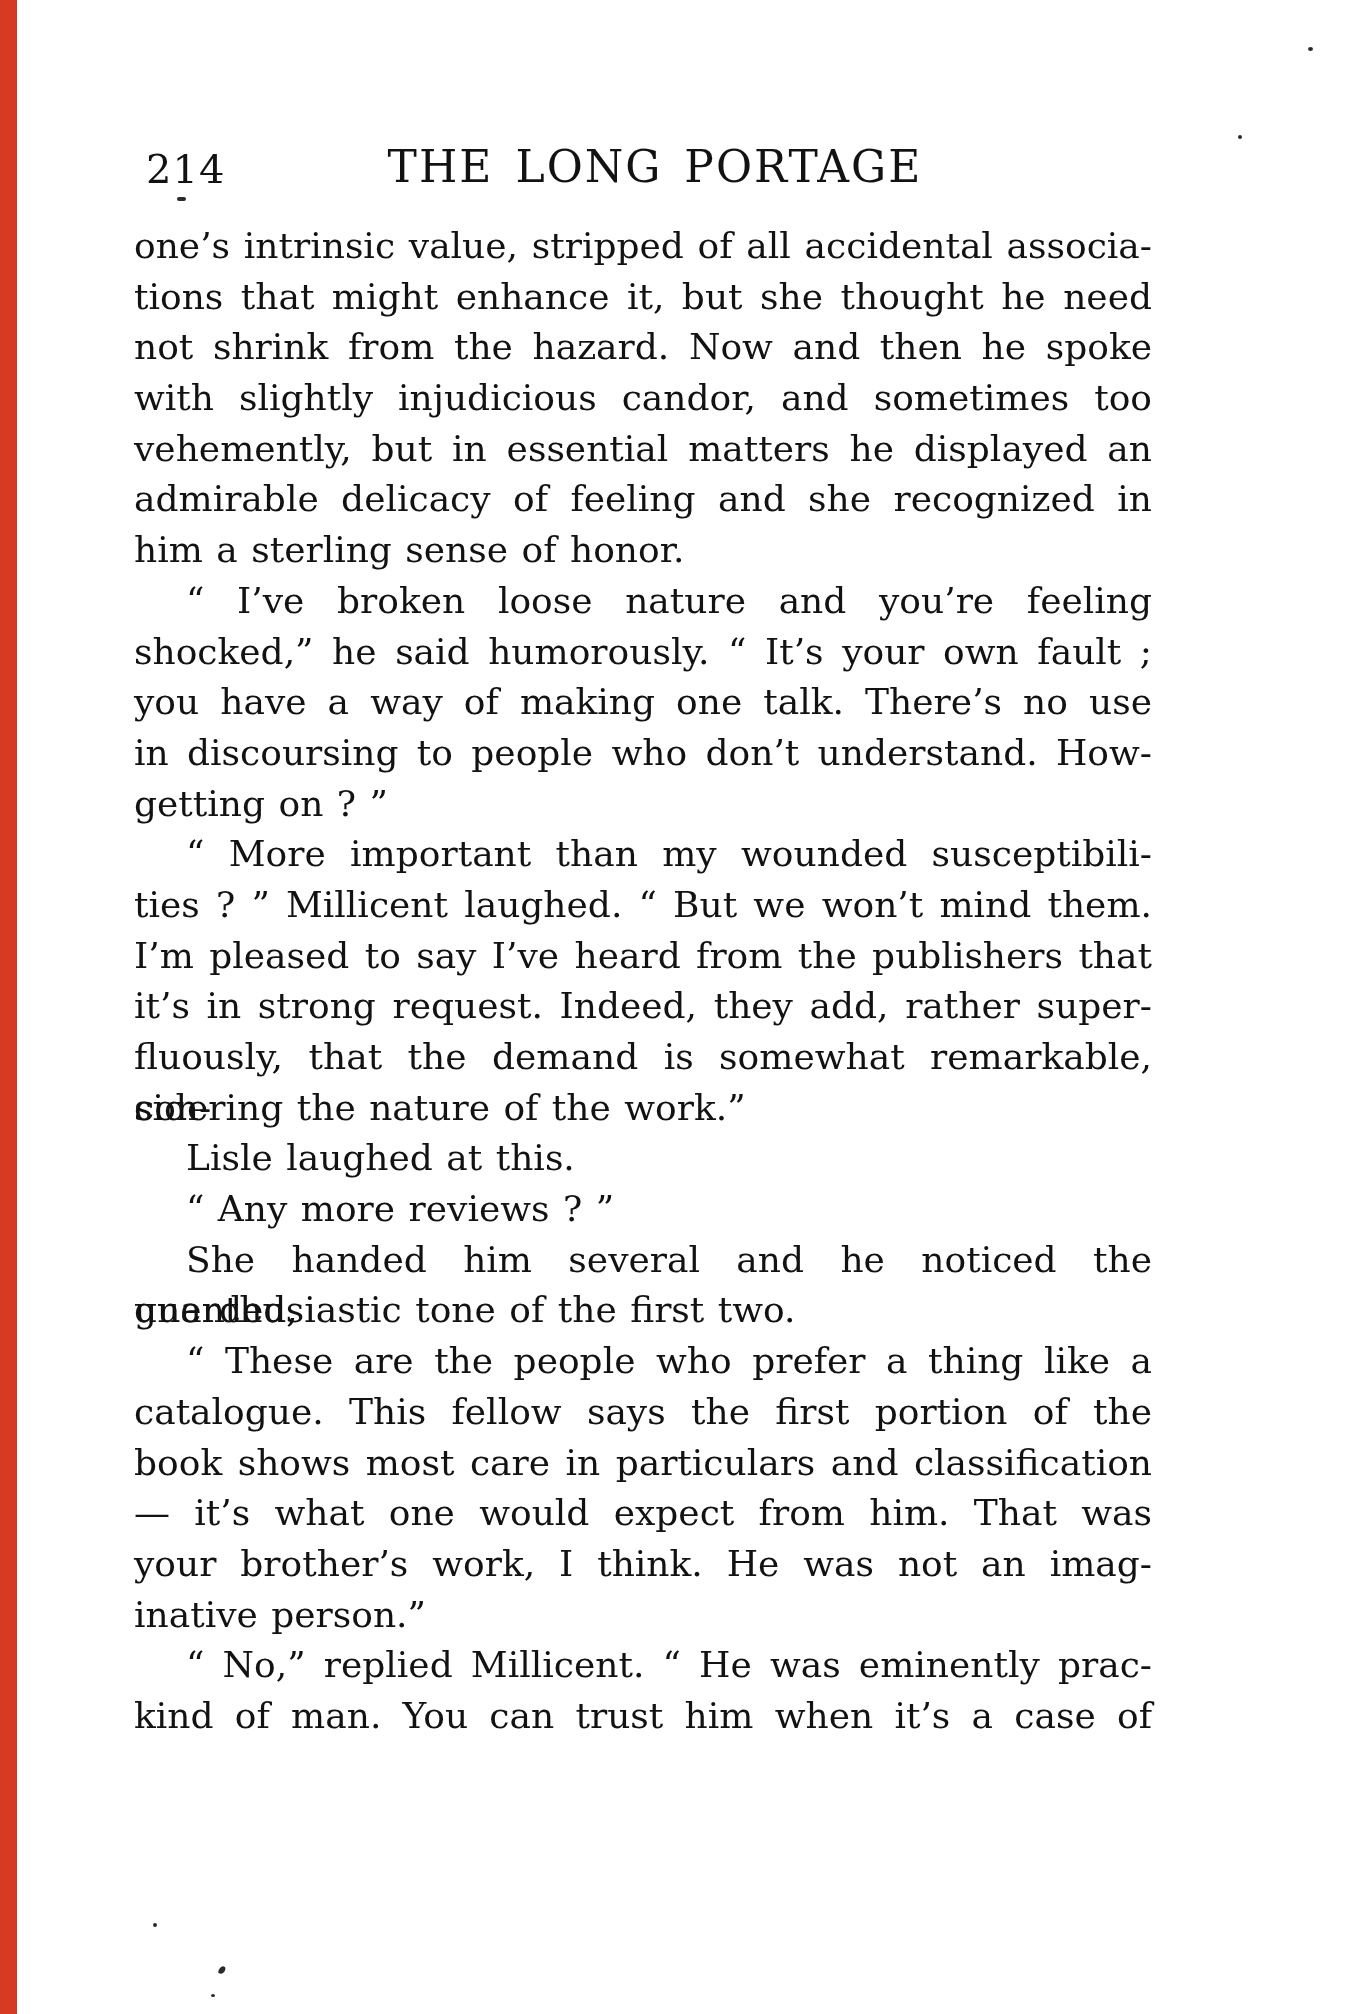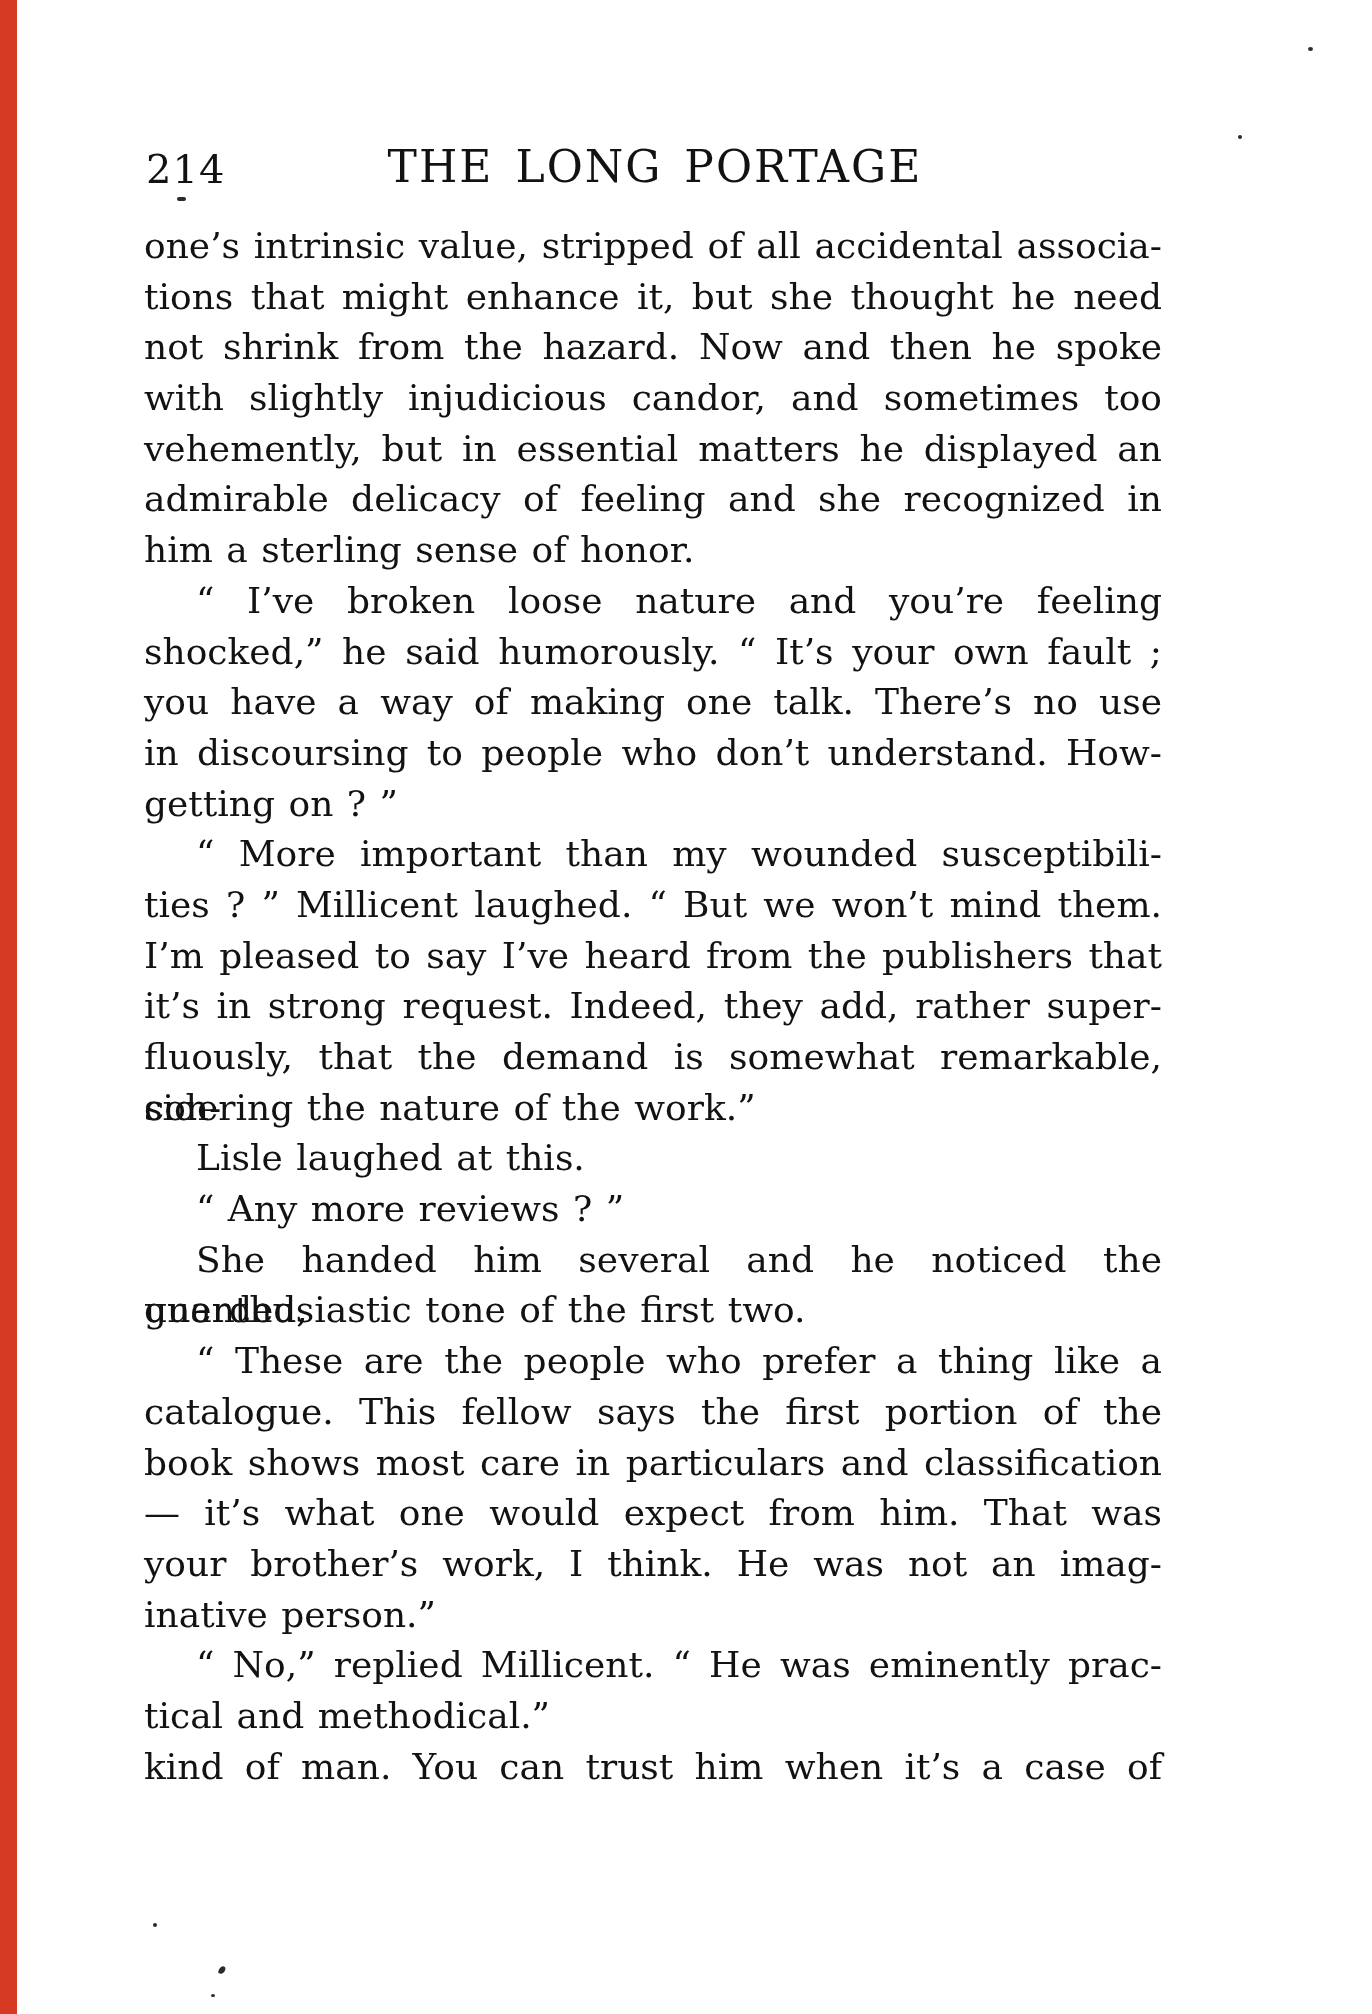--- a/index.html
+++ b/index.html
@@ -49,21 +49,21 @@
     width: 100%;
     text-align: center;
     font-size: 44px;
     line-height: 50px;
     letter-spacing: 2px;
     word-spacing: 6px;
   }
   
   #body-text {
     position: absolute;
-    left: 144px;
+    left: 134px;
     top: 221px;
     width: 1018px;
   }
   .ln {
     height: 50.7px;
     line-height: 50.7px;
     font-size: 36px;
     text-align: justify;
     text-align-last: justify;
     word-spacing: 2px;
@@ -125,21 +125,20 @@
       <div class="ln indent end">“ Any more reviews ? ”</div>
       <div class="ln indent">She handed him several and he noticed the guarded,</div>
       <div class="ln end">unenthusiastic tone of the first two.</div>
       <div class="ln indent">“ These are the people who prefer a thing like a</div>
       <div class="ln">catalogue.  This fellow says the first portion of the</div>
       <div class="ln">book shows most care in particulars and classification</div>
       <div class="ln">— it’s what one would expect from him.  That was</div>
       <div class="ln">your brother’s work, I think.  He was not an imag-</div>
       <div class="ln end">inative person.”</div>
       <div class="ln indent">“ No,” replied Millicent.  “ He was eminently prac-</div>
-      <div class="ln end">tical and methodical.”</div>
       <div class="ln">kind of man.  You can trust him when it’s a case of</div>
     </div>
 
   <div class="speck" id="speck-1"></div>
   <div class="speck" id="speck-2"></div>
   <div class="speck" id="speck-3"></div>
   <div class="speck" id="speck-4"></div>
   <div class="speck" id="speck-5"></div>
   <div class="speck" id="speck-6"></div>
 

